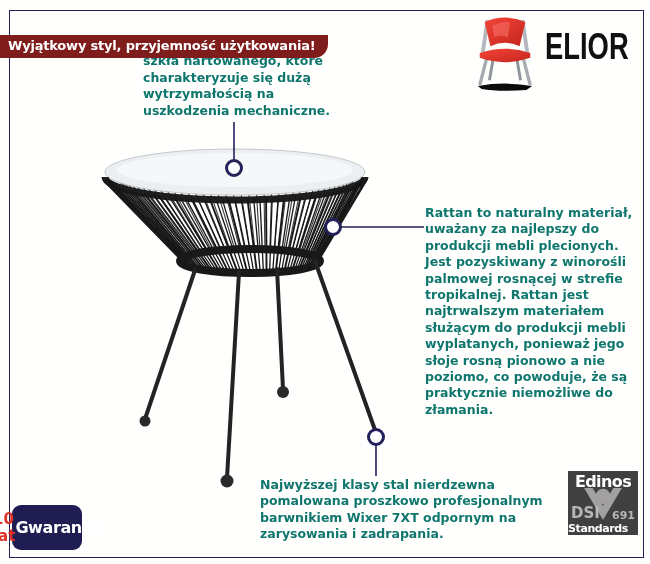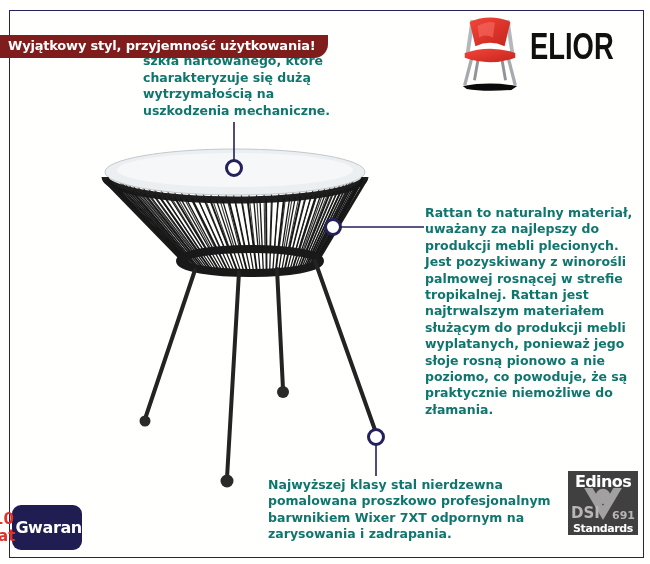--- a/index.html
+++ b/index.html
@@ -15,58 +15,58 @@
   .banner{
     position:absolute;left:0;top:0;z-index:5;
     background:#7f1d1d;color:#ffffff;
     font-size:13px;font-weight:bold;letter-spacing:-0.2px;
     padding:3px 12px 5px 8px;
     border-bottom-right-radius:14px;
     white-space:nowrap;
     margin-top:35px;
   }
   .logo{
-    position:absolute;left:456px;top:12px;width:166px;height:80px;z-index:4;
+    position:absolute;left:471px;top:12px;width:166px;height:80px;z-index:4;
   }
   .logo .chair{position:absolute;left:0;top:2px;}
   .brand-name{
     position:absolute;left:74px;top:14px;
     font-family:"Liberation Sans",sans-serif;
     font-size:37px;font-weight:bold;color:#101010;
     transform:scaleX(0.74);transform-origin:left center;
     letter-spacing:0px;white-space:nowrap;
   }
   .callout{
     position:absolute;color:#0f766e;font-weight:bold;
     font-size:12.5px;line-height:16.4px;white-space:pre-line;z-index:3;
   }
   .callout.c1{left:143px;top:37px;width:215px;}
   .callout.c2{left:425px;top:205px;width:222px;}
-  .callout.c3{left:268px;top:477px;width:310px;}
+  .callout.c3{left:260px;top:477px;width:310px;}
   .tableart{position:absolute;left:0;top:0;z-index:2;}
   .warranty{
     position:absolute;left:12px;top:505px;width:70px;height:45px;
     background:#201d53;border-radius:9px;z-index:5;
     display:flex;flex-direction:row;align-items:center;justify-content:center;
   }
   .warranty .years{color:#e23128;font-size:15px;font-weight:bold;line-height:17px;}
   .warranty .glabel{color:#ffffff;font-size:16px;font-weight:bold;line-height:14px;letter-spacing:-0.4px;}
   .edinos{
     position:absolute;left:568px;top:471px;width:70px;height:64px;
     background:#404040;z-index:5;overflow:hidden;
   }
   .edinos .etitle{
     position:absolute;top:1px;left:0;width:100%;text-align:center;
     color:#ffffff;font-size:16px;font-weight:bold;letter-spacing:-0.6px;
   }
   .edinos .vlogo{position:absolute;left:13px;top:15px;}
   .edinos .dsi{position:absolute;left:3px;bottom:13px;color:#b9b4b6;font-size:15px;font-weight:bold;}
   .edinos .n804{position:absolute;right:3px;bottom:13px;color:#b9b4b6;font-size:11px;font-weight:bold;}
   .edinos .stds{
-    position:absolute;bottom:0px;left:0;width:100%;text-align:center;
+    position:absolute;bottom:0px;left:0;width:100%;
     color:#ffffff;font-size:11px;font-weight:bold;letter-spacing:-0.4px;
   }
 </style>
 </head>
 <body>
 
 <div class="frame"></div>
 
 <div class="banner">
   <span>Wyjątkowy styl, przyjemność użytkowania!</span>

